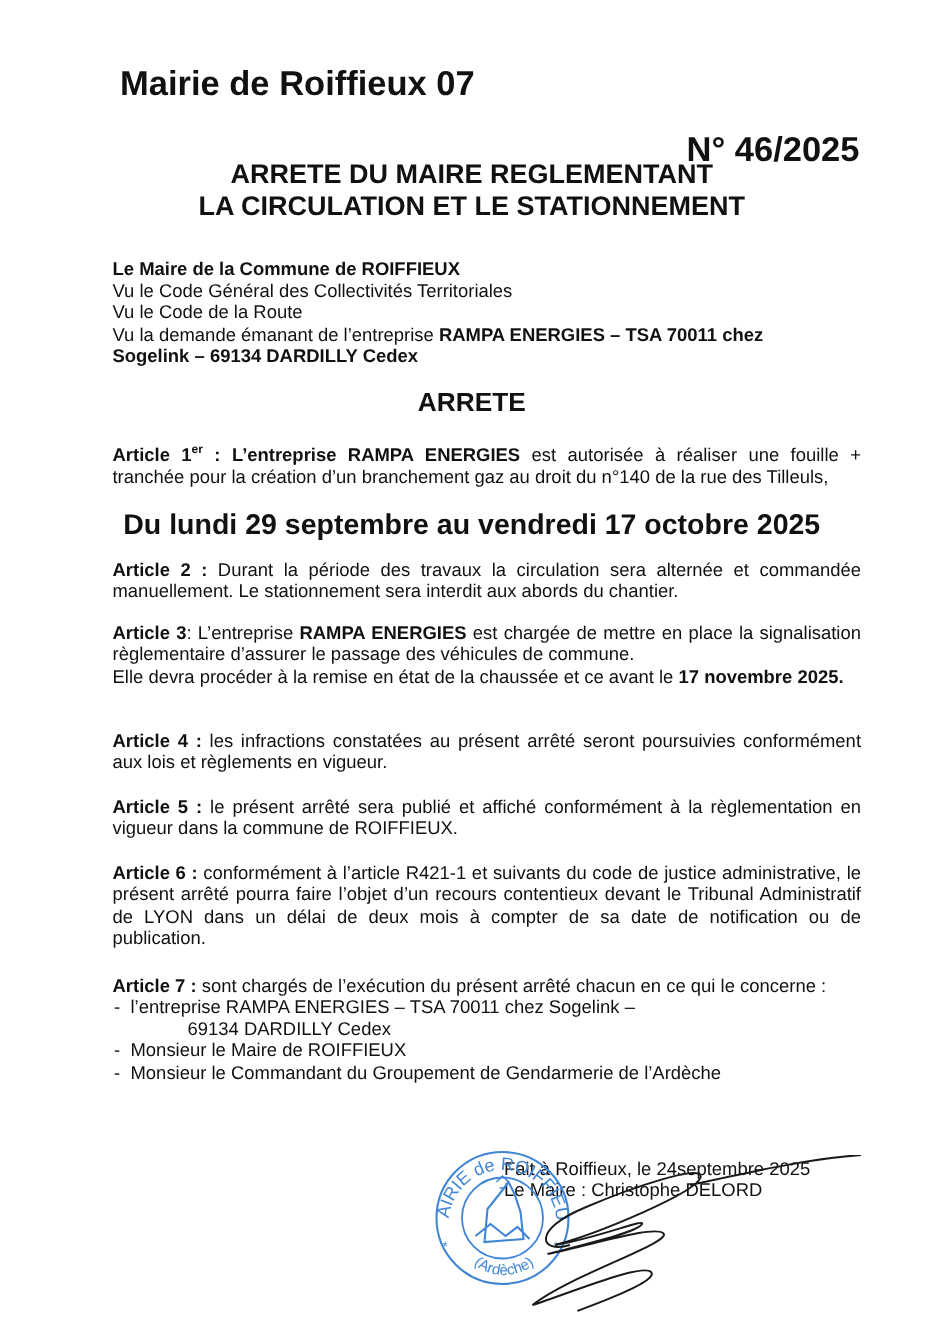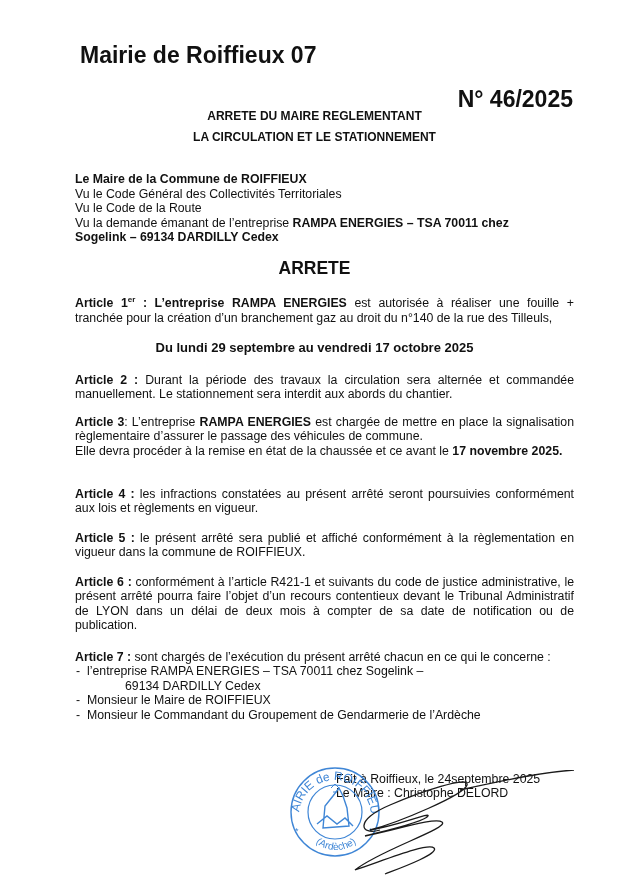--- a/index.html
+++ b/index.html
@@ -4,31 +4,31 @@
 <style>
   html, body { margin: 0; padding: 0; background: #ffffff; }
   body { width: 629px; height: 890px; position: relative; overflow: hidden;
          font-family: "Liberation Sans", sans-serif; color: #111; }
   .page { position: absolute; left: 0; top: 0; width: 629px; height: 890px; }
   .hdr { position: absolute; top: 42px; left: 80px; right: 56px; height: 32px;
          font-weight: bold; font-size: 23px; }
   .hdr .l { position: absolute; left: 0; top: 0; }
   .hdr .r { position: absolute; right: 0; top: 0; margin-top: 44px; }
   .title { position: absolute; top: 106px; left: 0; width: 629px; text-align: center;
-           font-weight: bold; font-size: 12px; line-height: 21px; }
+           font-weight: bold; font-size: 18px; line-height: 21px; }
   .vu { position: absolute; top: 172px; left: 75px; width: 500px; font-size: 12.3px; line-height: 14.6px; }
   .vu b { font-weight: bold; }
   .arrete { position: absolute; top: 258px; left: 0; width: 629px; text-align: center;
             font-weight: bold; font-size: 17.5px; }
   .art { position: absolute; left: 75px; width: 499px; font-size: 12.3px; line-height: 14.4px;
          text-align: justify; }
   .art .lbl { font-weight: bold; }
   .art .lj { text-align-last: justify; display: block; }
   .dates { position: absolute; top: 340px; left: 0; width: 629px; text-align: center;
-           font-weight: bold; font-size: 13px; }
+           font-weight: bold; font-size: 19px; }
   ul.list { list-style: none; margin: 0; padding: 0; }
   ul.list li { position: relative; padding-left: 12px; }
   ul.list li::before { content: "-"; position: absolute; left: 1px; }
   .indent { padding-left: 38px; display: block; }
   .sig { position: absolute; left: 336px; top: 735px; font-size: 12.3px; line-height: 14.4px; margin-top: 37px; }
   .sig .m { font-weight: normal; }
   .stamp { position: absolute; left: 287px; top: 766px; width: 96px; height: 92px; }
   .scribble { position: absolute; left: 340px; top: 770px; width: 240px; height: 110px; }
   sup { font-size: 8px; }
 </style>

